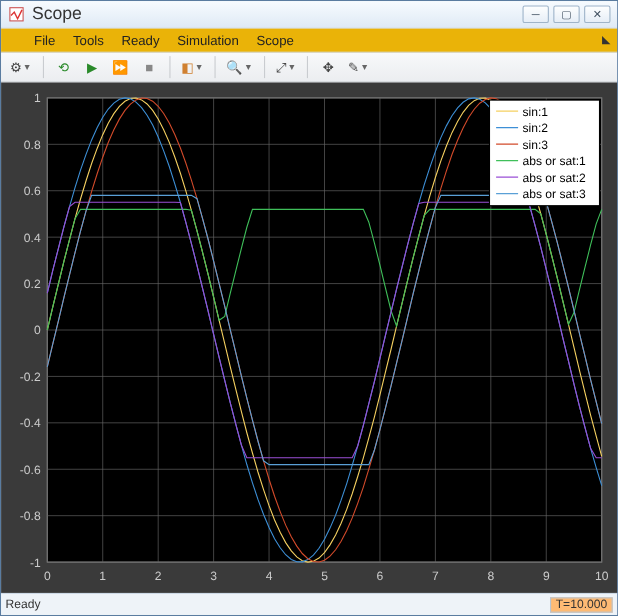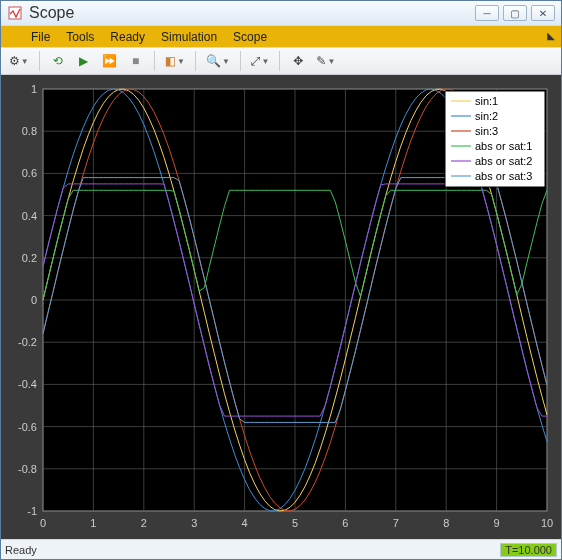--- a/index.html
+++ b/index.html
@@ -13,21 +13,21 @@
   .menubar { height: 22px; background: #eab308; display: flex; align-items: center; padding: 0 22px; border-bottom: 1px solid #d7dde3; position:relative;}
   .menuitem { padding: 3px 8px; font-size: 12px; color: #222; }
   .menubar .corner { position:absolute; right:6px; top:4px; font-size:10px; color:#333;}
   .toolbar { height: 28px; background: linear-gradient(#f8f9fa,#ebedf0); border-bottom: 1px solid #c9ccd0; display: flex; align-items: center; padding: 0 4px; gap: 2px; }
   .tbtn { min-width: 24px; height: 22px; border: 1px solid transparent; border-radius: 3px; display:flex; align-items:center; justify-content:center; padding:0 3px; color:#444;}
   .tsep { width: 1px; height: 20px; background: #c9ccd0; margin: 0 4px; }
   .dd { font-size: 8px; margin-left: 1px; color:#666; }
   .plotarea { flex: 1; background: #3a3a3a; position: relative; padding: 6px; }
   .statusbar { height: 20px; background: #eef3f8; border-top: 1px solid #cdd9e6; display: flex; align-items: center; padding: 0 4px; font-size: 11px; color:#333;}
   .statusbar .status { flex: 1; }
-  .statusbar .t { border: 1px solid #b8c5d3; background:#84cc16; padding: 0 4px; font-size:11px;}
+  .statusbar .t { border: 1px solid #b8c5d3; background:#fdba74; padding: 0 4px; font-size:11px;}
   svg.chart { width: 100%; height: 100%; display:block; }
   .axis text { fill: #ccc; font-size: 11px; font-family: Arial, sans-serif; }
   .grid line { stroke: #666; stroke-width: 0.6; }
   .axisbox { fill: #000; stroke: #888; stroke-width:1; }
   .legendbox { fill: #fff; stroke: #000; }
   .legend text { fill: #000; font-size: 11px; font-family: Arial,sans-serif; }
   .series { fill: none; stroke-width: 1; }
 </style>
 </head>
 <body>

